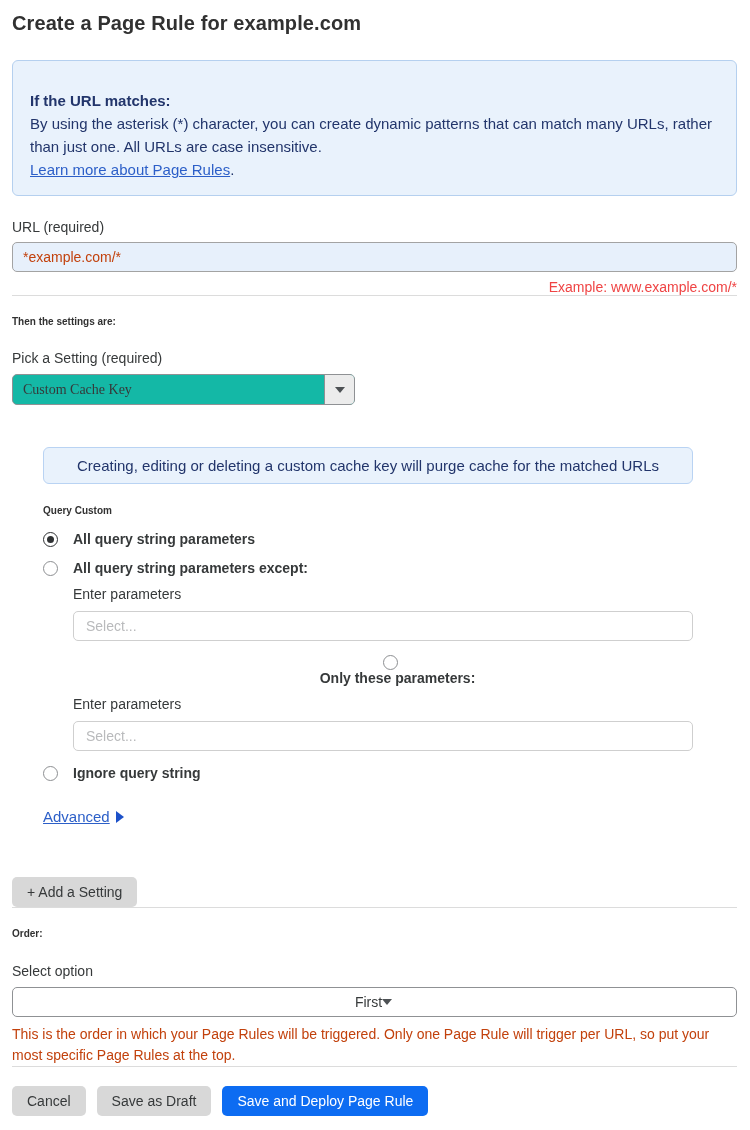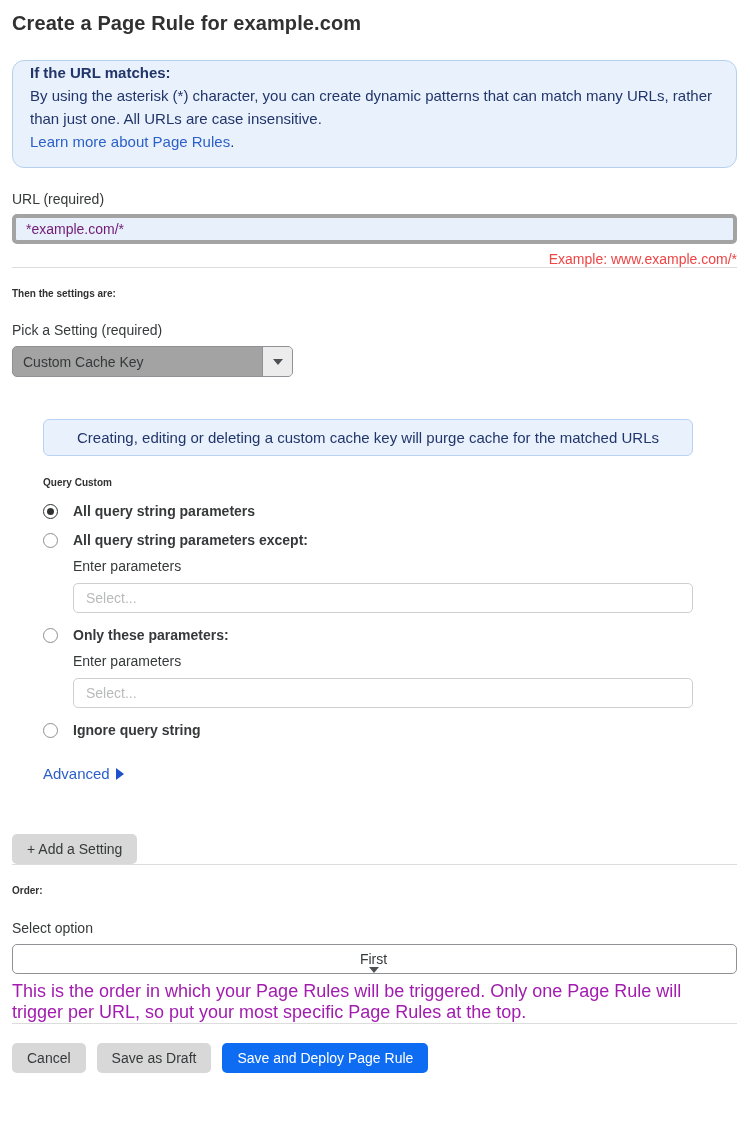--- a/index.html
+++ b/index.html
@@ -20,46 +20,47 @@
     color: #313131;
     margin-top: 2px;
     letter-spacing: 0.1px;
   }
 
   
   .info-box {
     margin-top: 25px;
     background: #e9f2fc;
     border: 1px solid #b5d0ef;
-    border-radius: 12px;
-    padding: 0 17px 14px 17px;
+    border-radius: 6px;
+    padding: 28px 17px 14px 17px;
     color: #22356b;
     font-size: 15px;
     line-height: 23px;
   }
   .info-box .heading { font-weight: bold; }
   .info-box a, .link {
     color: #2c5fc8;
+    text-decoration: underline;
     cursor: pointer;
   }
 
   .field-label { font-size: 14px; color: #36393a; }
 
   .url-label { margin-top: 23px; }
   .url-input {
     margin-top: 7px;
     width: 725px;
     height: 30px;
     background: #e7f0fb;
-    border: 4px solid #a3a3a3;
+    border: 1px solid #a3a3a3;
     border-radius: 5px;
     padding: 0 10px;
     font-family: "Liberation Sans", sans-serif;
     font-size: 14px;
-    color: #701a75;
+    color: #c2410c;
     display: block;
   }
   .url-example { margin-top: 7px; font-size: 14px; color: #ef4444; text-align: right; }
 
   hr.divider {
     border: none;
     border-top: 1px solid #dcdcdc;
     margin: 0;
   }
   .hr-1 { margin-top: 17px; }
@@ -69,29 +70,30 @@
     font-weight: bold;
     color: #313131;
   }
   .then-heading { margin-top: 20px; }
 
   .pick-label { margin-top: 23px; }
 
   
   .setting-select {
     margin-top: 8px;
-    width: 281px;
+    width: 343px;
     height: 31px;
     border: 1px solid #8f9194;
     border-radius: 5px;
-    background: #a3a3a3;
+    background: #14b8a6;
     display: flex;
     align-items: stretch;
     cursor: pointer;
     overflow: hidden;
+    font-family: Liberation Serif, serif;
   }
   .setting-select .value {
     flex: 1;
     display: flex;
     align-items: center;
     padding-left: 10px;
     font-size: 14px;
     color: #36393a;
   }
   .setting-select .arrow-btn {
@@ -145,21 +147,21 @@
     position: absolute;
     left: 3px; top: 3px;
     width: 7px; height: 7px;
     border-radius: 50%;
     background: #2f3133;
   }
   .radio-label { margin-left: 15px; font-size: 14px; color: #36393a; cursor: pointer; font-weight: bold; }
 
   .row-1 { margin-top: 15px; }
   .row-2 { margin-top: 13px; }
-  .row-3 { margin-top: 14px; }
+  .row-3 { margin-top: 14px; flex-direction: column; }
   .row-4 { margin-top: 14px; }
 
   .sub-block { margin-left: 61px; }
   .sub-label { margin-top: 10px; font-size: 14px; }
   .param-input {
     margin-top: 9px;
     width: 620px;
     height: 30px;
     border: 1px solid #cfcfcf;
     border-radius: 5px;
@@ -210,32 +212,31 @@
 
   .order-select {
     margin-top: 8px;
     width: 725px;
     height: 30px;
     border: 1px solid #8f9194;
     border-radius: 5px;
     background: #fff;
     display: flex;
     align-items: center;
-    justify-content: flex-end;
+    justify-content: center;
     padding: 0 12px 0 10px;
     cursor: pointer;
     font-size: 14px;
-    flex-direction: column;
   }
   .order-help {
     margin-top: 7px;
     width: 725px;
-    font-size: 18px;
+    font-size: 14px;
     line-height: 21px;
-    color: #a21caf;
+    color: #c2410c;
   }
 
   .hr-3 { margin-top: 15px; }
 
   .footer-actions {
     margin-top: 19px;
     display: flex;
     align-items: center;
   }
   .footer-actions .btn + .btn { margin-left: 11px; }

